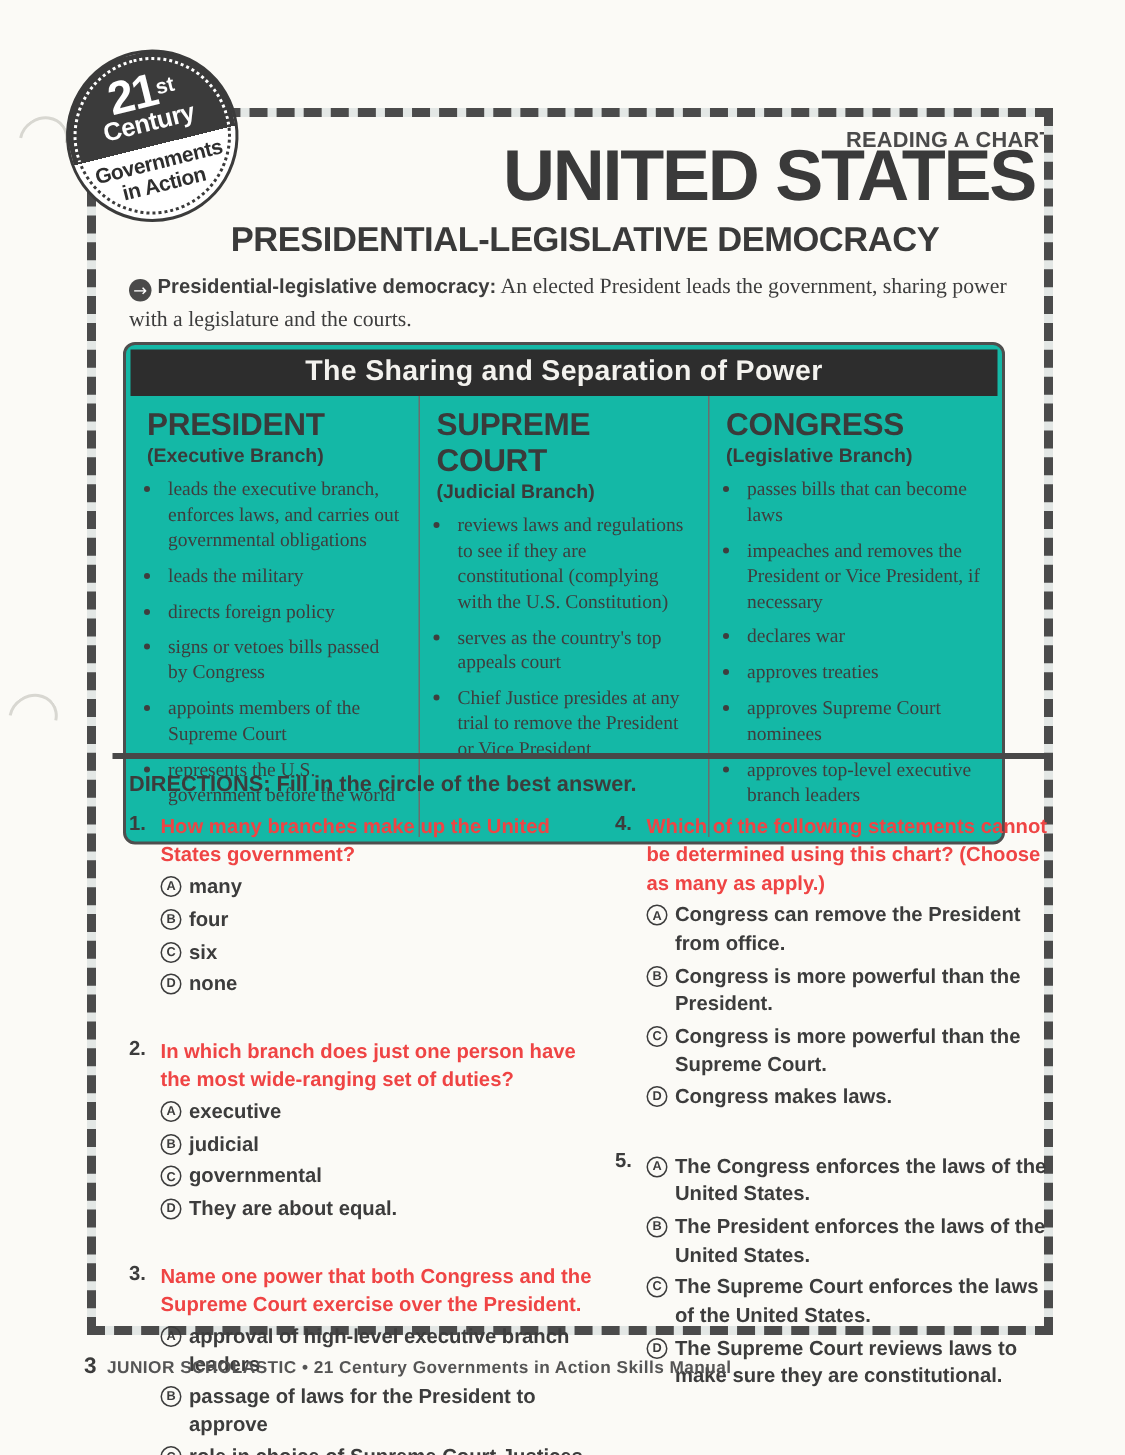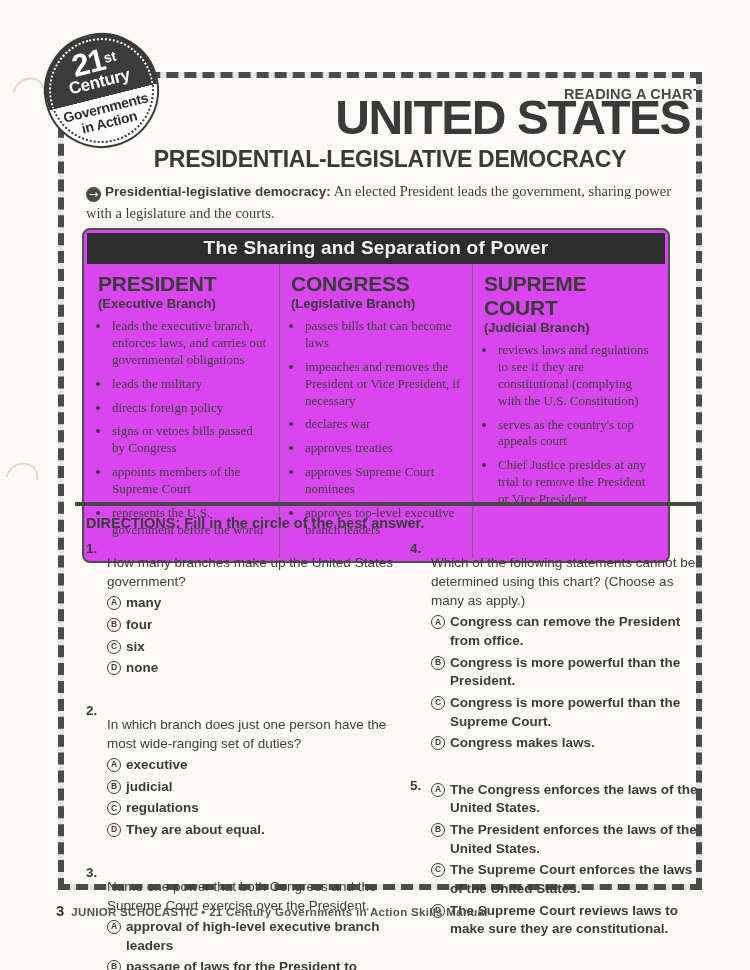--- a/index.html
+++ b/index.html
@@ -73,21 +73,21 @@
     display:inline-flex; align-items:center; justify-content:center;
     width:15px; height:15px; border-radius:50%; background:#4a4a4a; color:#fff;
     font-size:11px; line-height:1; vertical-align:-2px; margin-right:4px;
     font-family:"DejaVu Sans", sans-serif;
   }
   .def-term{ font-family:"Liberation Sans", sans-serif; font-weight:bold; font-size:13.5px; }
 
   
   .chart{
     position:absolute; left:82px; top:228px; width:588px; min-height:268px;
-    border:2px solid #4e4e4e; border-radius:8px; padding:3px; background:#d946ef;
+    border:2px solid #4e4e4e; border-radius:8px; padding:3px; background:#14b8a6;
   }
   .chart-header{
     background:#2d2d2d; color:#f3f2ee; text-align:center;
     font-size:19px; font-weight:bold; letter-spacing:.2px; padding:4px 0 5px;
   }
   .chart-cols{ display:flex; }
   .chart-col{ flex:1; padding:8px 11px 12px 11px; }
   .chart-col + .chart-col{ border-left:1.5px solid #6d6d6d; }
   .col-heading{ font-size:21px; font-weight:bold; letter-spacing:-.2px; color:#3a3a3a; }
   .col-subheading{ font-size:13px; font-weight:bold; color:#3a3a3a; margin-bottom:7px; }
@@ -99,21 +99,21 @@
   .thick-rule{ position:absolute; left:75px; top:502px; width:625px; height:4px; background:#484848; }
   .directions{ position:absolute; left:86px; top:515px; font-size:14.5px; font-weight:bold; color:#3c3c3c; }
 
   
   .quiz{ position:absolute; left:86px; top:541px; width:616px; display:flex; gap:10px; }
   .quiz-col-left{ width:314px; }
   .quiz-col-right{ width:292px; }
   .q{ display:flex; margin-bottom:25px; }
   .q-num{ width:21px; flex:0 0 auto; font-weight:bold; font-size:13.5px; color:#3c3c3c; }
   .q-body{ flex:1; }
-  .q-text{ font-weight:normal; font-size:13.5px; line-height:1.42; color:#404040; margin-bottom:3px;margin-top:12px; }
+  .q-text{ font-weight:bold; font-size:13.5px; line-height:1.42; color:#ef4444; margin-bottom:3px; }
   .choice{ display:flex; gap:5px; margin-top:3px; font-weight:bold; font-size:13.5px; line-height:1.38; color:#3c3c3c; }
   .choice-letter{
     flex:0 0 auto; width:14px; height:14px; margin-top:2px;
     border:1.3px solid #3c3c3c; border-radius:50%;
     display:flex; align-items:center; justify-content:center;
     font-size:8.5px; font-weight:bold;
   }
 
   
   .footer{ position:absolute; left:56px; top:902px; display:flex; align-items:baseline; gap:7px; }
@@ -160,42 +160,42 @@
         <li>leads the executive branch, enforces laws, and carries out governmental obligations</li>
         <li>leads the military</li>
         <li>directs foreign policy</li>
         <li>signs or vetoes bills passed by Congress</li>
         <li>appoints members of the Supreme Court</li>
         <li>represents the U.S. government before the world</li>
       </ul>
     </div>
 
     <div class="chart-col">
+      <div class="col-heading">SUPREME COURT</div>
+      <div class="col-subheading">(Judicial Branch)</div>
+      <ul class="col-bullets">
+        <li>reviews laws and regulations to see if they are constitutional (complying with the U.S. Constitution)</li>
+        <li>serves as the country's top appeals court</li>
+        <li>Chief Justice presides at any trial to remove the President or Vice President</li>
+      </ul>
+    </div>
+
+    <div class="chart-col">
       <div class="col-heading">CONGRESS</div>
       <div class="col-subheading">(Legislative Branch)</div>
       <ul class="col-bullets">
         <li>passes bills that can become laws</li>
         <li>impeaches and removes the President or Vice President, if necessary</li>
         <li>declares war</li>
         <li>approves treaties</li>
         <li>approves Supreme Court nominees</li>
         <li>approves top-level executive branch leaders</li>
       </ul>
     </div>
 
-    <div class="chart-col">
-      <div class="col-heading">SUPREME COURT</div>
-      <div class="col-subheading">(Judicial Branch)</div>
-      <ul class="col-bullets">
-        <li>reviews laws and regulations to see if they are constitutional (complying with the U.S. Constitution)</li>
-        <li>serves as the country's top appeals court</li>
-        <li>Chief Justice presides at any trial to remove the President or Vice President</li>
-      </ul>
-    </div>
-
   </div>
 </div>
 
 <div class="thick-rule"></div>
 <div class="directions">DIRECTIONS: Fill in the circle of the best answer.</div>
 
 <div class="quiz">
   <div class="quiz-col-left">
 
     <div class="q">
@@ -228,21 +228,21 @@
         <div class="choice">
             <span class="choice-letter">A</span>
             <span>executive</span>
           </div>
         <div class="choice">
             <span class="choice-letter">B</span>
             <span>judicial</span>
           </div>
         <div class="choice">
             <span class="choice-letter">C</span>
-            <span>regulations</span>
+            <span>governmental</span>
           </div>
         <div class="choice">
             <span class="choice-letter">D</span>
             <span>They are about equal.</span>
           </div>
       </div>
     </div>
 
     <div class="q">
       <div class="q-num">3.</div>

